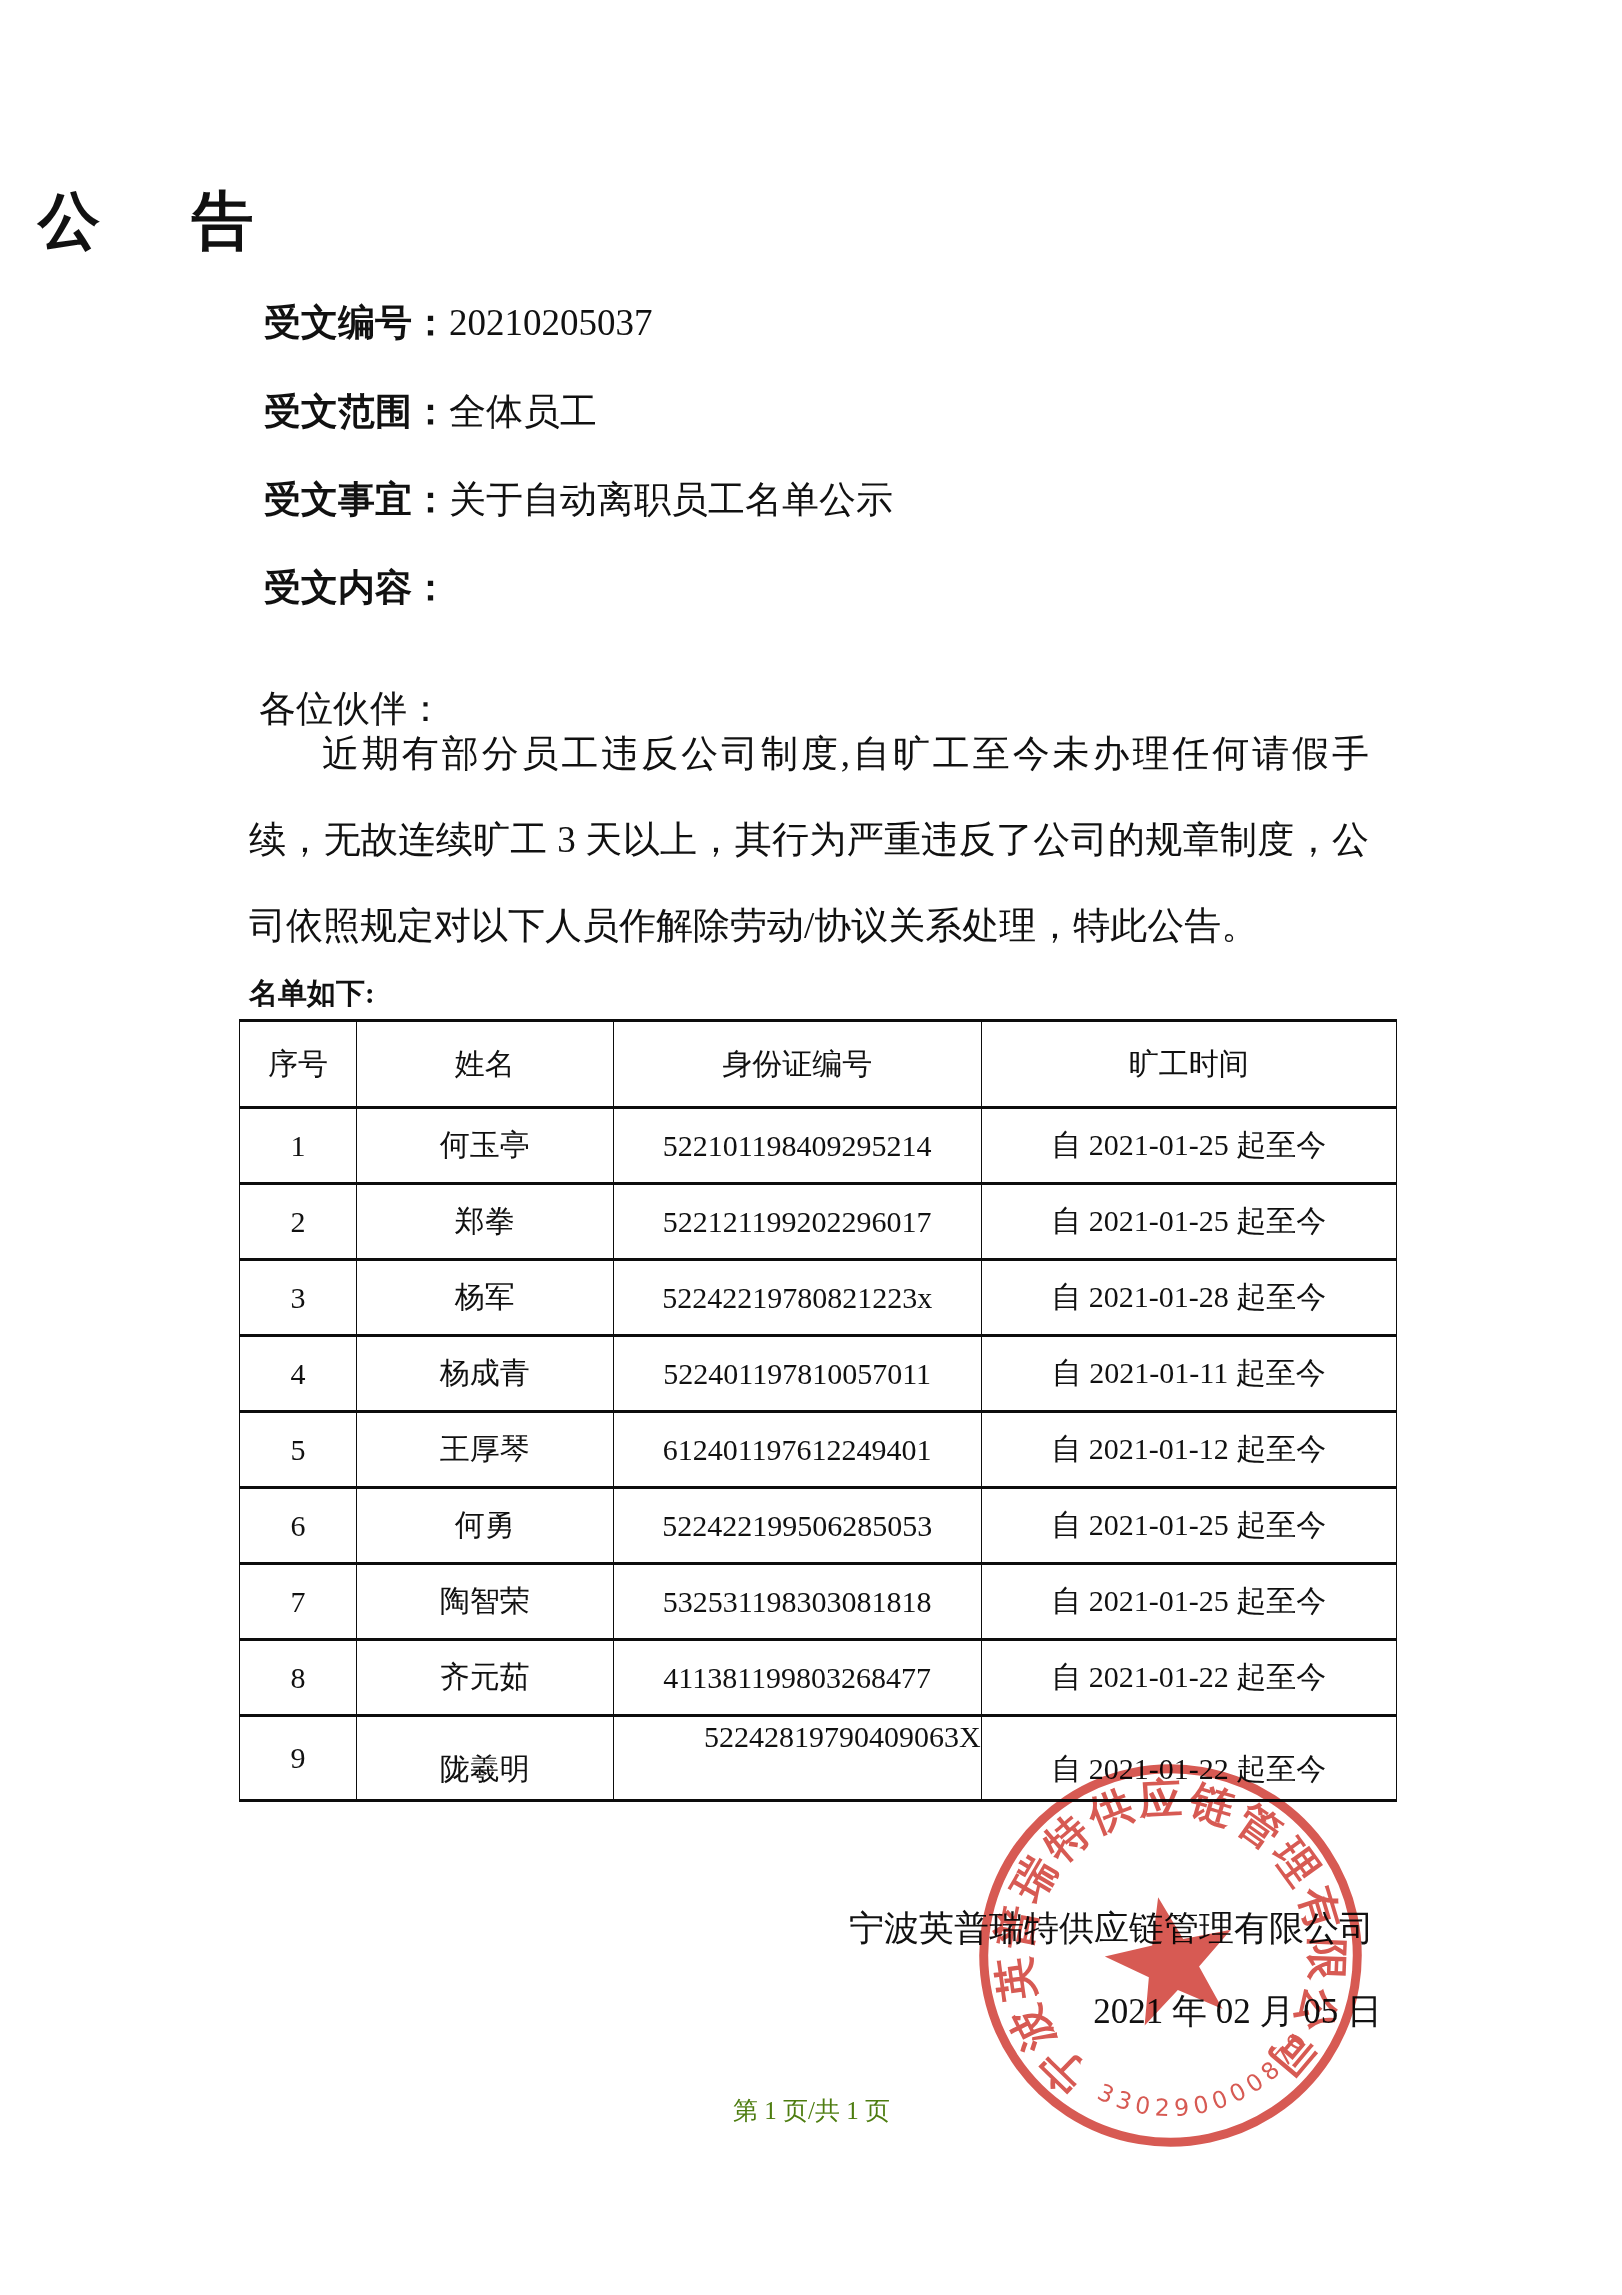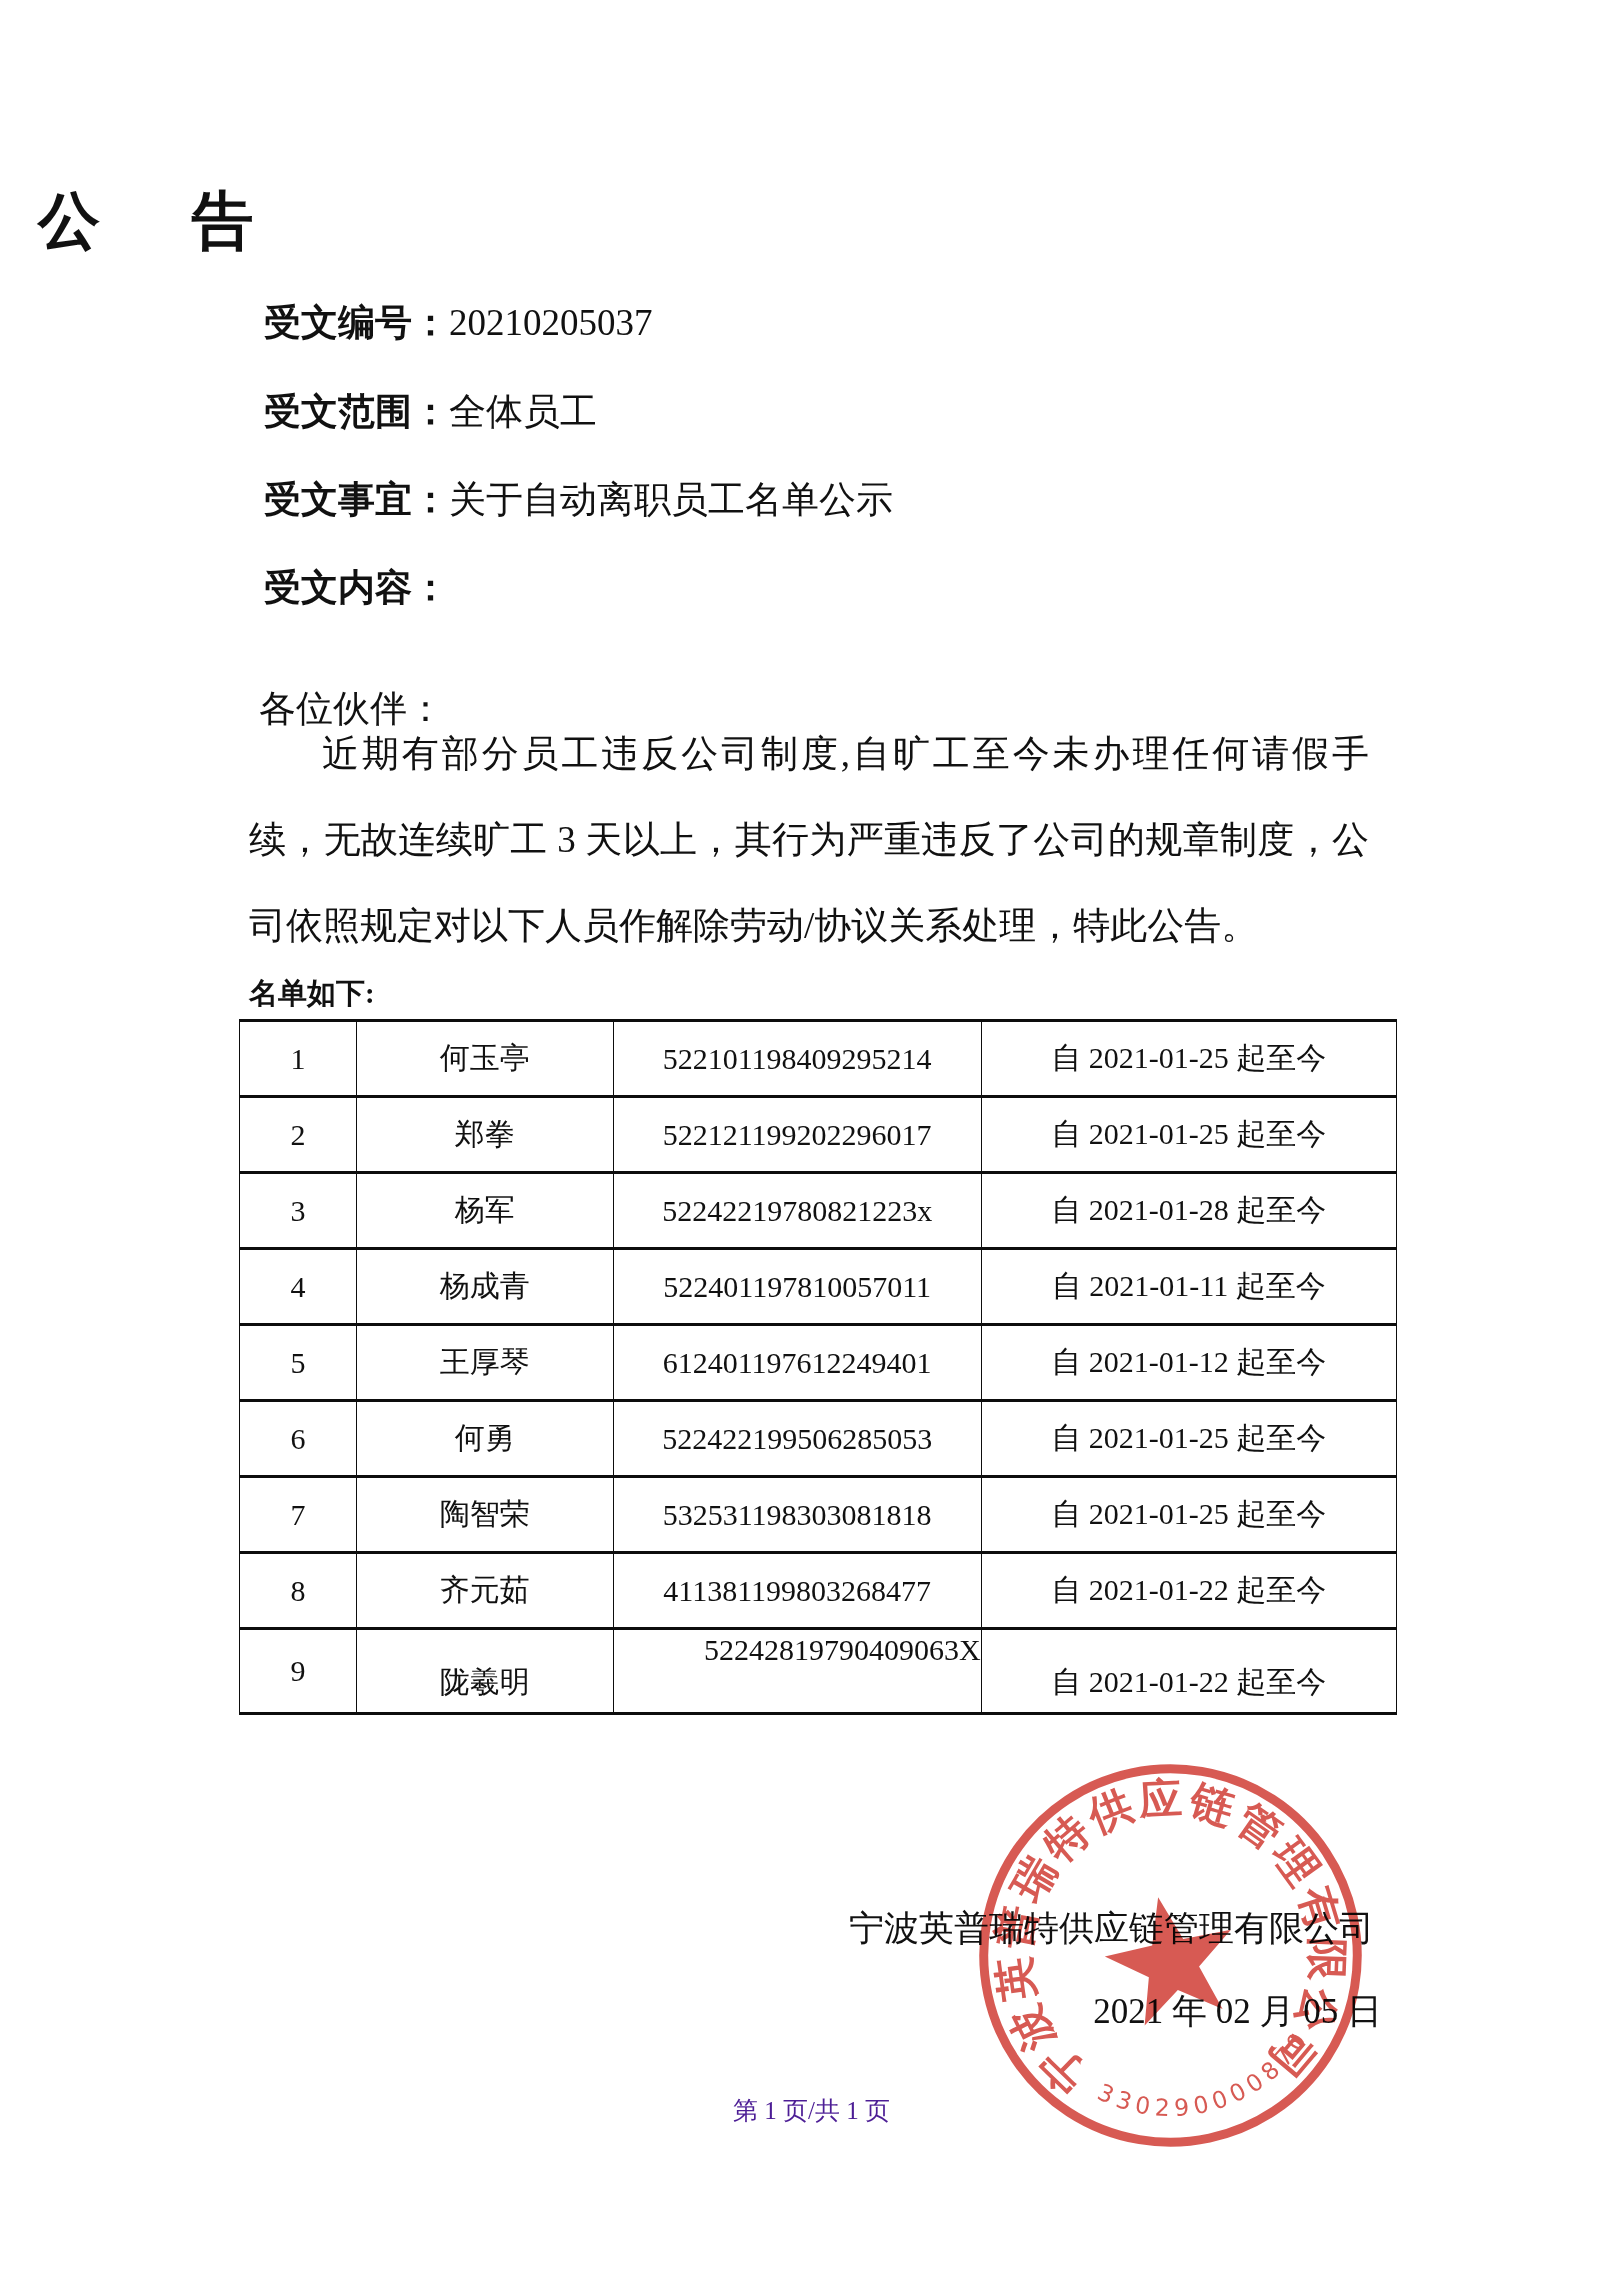--- a/index.html
+++ b/index.html
@@ -67,21 +67,21 @@
   .signature{
     position:absolute;right:249px;top:1905px;
     font-size:35px;white-space:nowrap;
   }
   .doc-date{
     position:absolute;right:241px;top:1988px;
     font-size:35px;white-space:nowrap;
   }
   .page-footer{
     position:absolute;left:0;top:2094px;width:100%;
-    text-align:center;font-size:25px;color:#4c1d95;
+    text-align:center;font-size:25px;color:#4d7c0f;
   }
   .stamp{
     position:absolute;left:963px;top:1748px;
     width:415px;height:415px;
     transform:rotate(-12deg);
     opacity:0.84;
     mix-blend-mode:multiply;
     pointer-events:none;
   }
 </style>
@@ -116,20 +116,26 @@
   <div class="list-intro">名单如下:</div>
 
   <table class="roster">
     <colgroup>
         <col class="c1">
         <col class="c2">
         <col class="c3">
         <col class="c4">
       </colgroup>
     <tbody>
+        <tr class="hdr">
+      <th>序号</th>
+      <th>姓名</th>
+      <th>身份证编号</th>
+      <th>旷工时间</th>
+    </tr>
     <tr class="row">
       <td>1</td>
       <td class="nm-cell">何玉亭</td>
       <td class="id-cell">522101198409295214</td>
       <td class="tm-cell">自 2021-01-25 起至今</td>
     </tr>
     <tr class="row">
       <td>2</td>
       <td class="nm-cell">郑拳</td>
       <td class="id-cell">522121199202296017</td>

